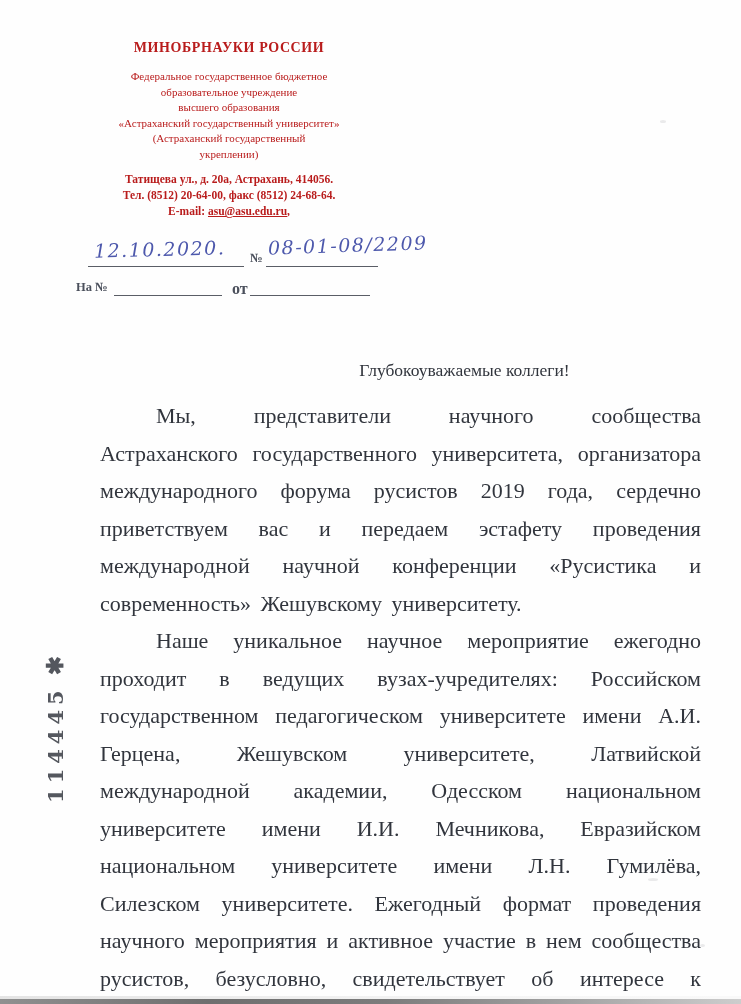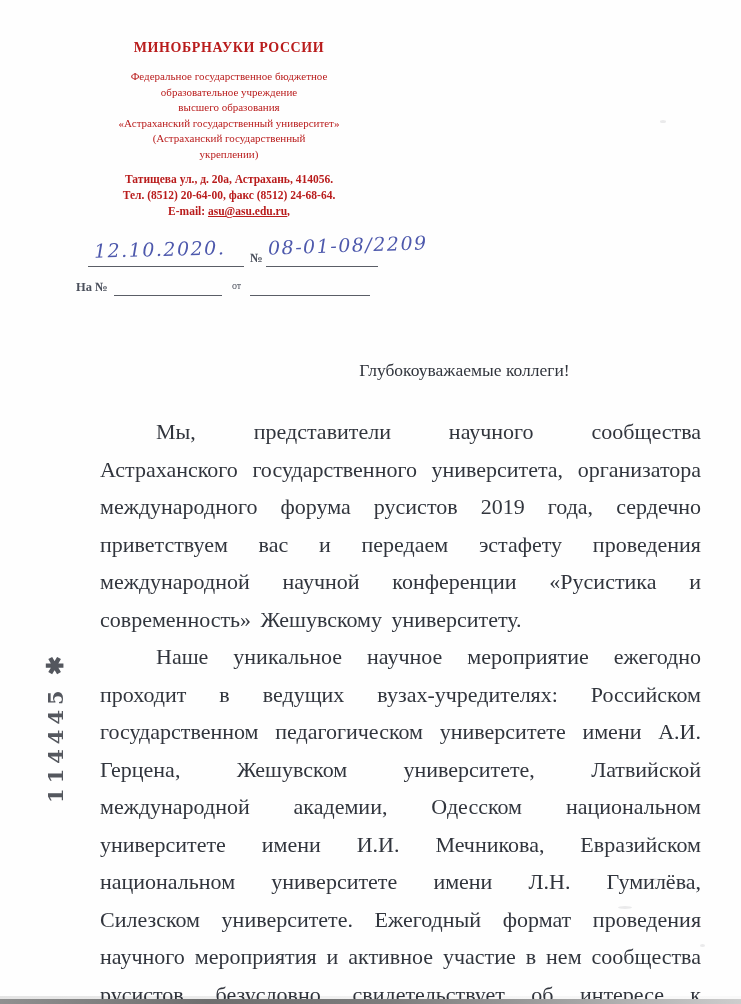--- a/index.html
+++ b/index.html
@@ -49,37 +49,37 @@
     position: absolute; height: 0;
     border-bottom: 1.3px solid #5a5e66;
   }
   .date-line1 { left: 28px;  top: 30px; width: 156px; }
   .date-label-no { position: absolute; left: 190px; top: 15px; font-size: 12.5px; font-weight: bold; color: #4b505c; }
   .date-line2 { left: 206px; top: 30px; width: 112px; }
 
   .na-row { position: absolute; left: 76px; top: 278px; width: 340px; height: 24px; color: #4b505c; }
   .na-label { position: absolute; left: 0; top: 2px; font-size: 12.5px; font-weight: bold; }
   .na-line1 { left: 38px; top: 17px; width: 108px; }
-  .ot-label { position: absolute; left: 156px; top: 2px; font-size: 10px; font-weight: normal; }
+  .ot-label { position: absolute; left: 156px; top: 2px; font-size: 16px; font-weight: bold; }
   .na-line2 { left: 174px; top: 17px; width: 120px; }
 
   
   .recipient {
     position: absolute; left: 486px; top: 76px; width: 246px;
     font-size: 16.5px; line-height: 36px; color: #3a3e46;
   }
 
   
   .body-block {
     position: absolute; left: 100px; top: 360px; width: 601px;
     color: #31353d;
   }
   .salutation {
     text-align: center; padding-left: 128px;
-    font-size: 17.5px; margin-bottom: 32px;
+    font-size: 17.5px; margin-bottom: 16px;
   }
   .para {
     margin: 0;
     font-size: 22px;
     line-height: 37.5px;
     text-align: justify;
     text-indent: 56px;
     word-spacing: 4px;
   }
 

